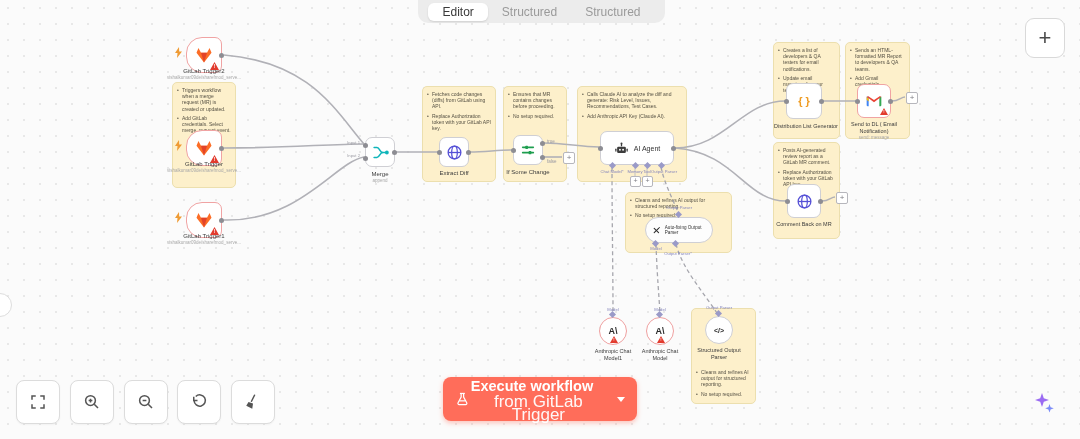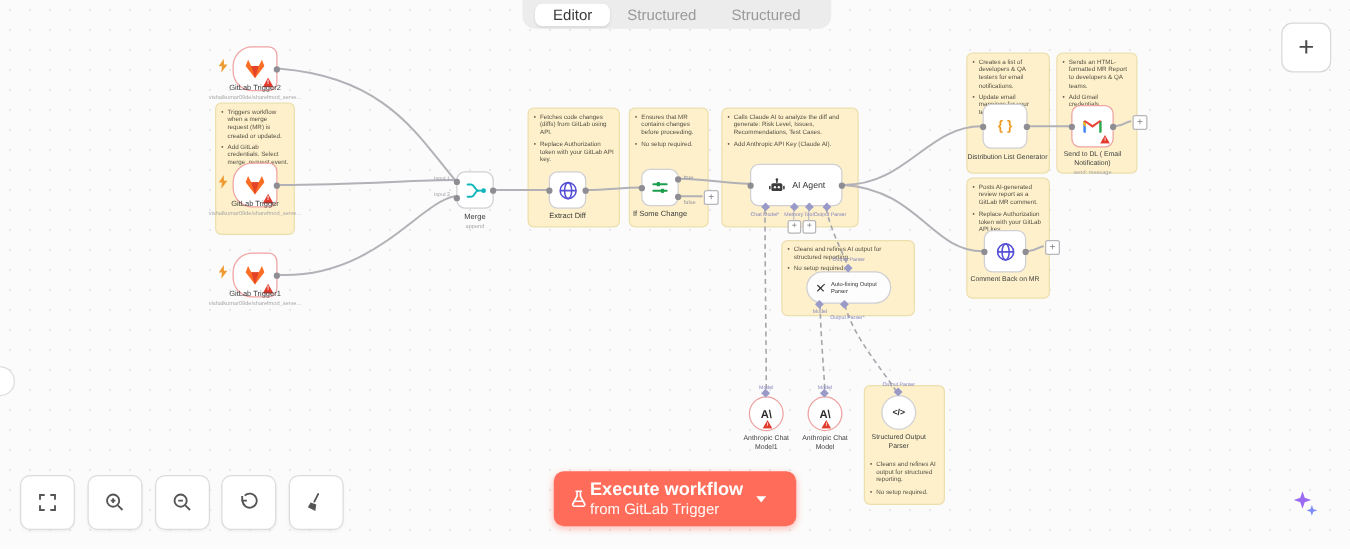--- a/index.html
+++ b/index.html
@@ -43,21 +43,21 @@
   .bolt{position:absolute;z-index:4;}
   
   .tbtn{position:absolute;width:42px;height:42px;background:#fff;border:1px solid #dcdcdc;border-radius:8px;
         display:flex;align-items:center;justify-content:center;z-index:6;box-shadow:0 1px 2px rgba(0,0,0,.04);}
   
   .exec{position:absolute;left:443px;top:377px;width:194px;height:44px;background:#ff6d5a;border:none;
         border-radius:8px;display:flex;align-items:center;padding:0 12px;box-sizing:border-box;gap:1px;
         z-index:6;cursor:pointer;box-shadow:0 2px 5px rgba(255,109,90,.4);}
   .exec .txt{display:flex;flex-direction:column;align-items:flex-start;color:#fff;}
   .exec .t1{font-size:14.5px;font-weight:bold;line-height:17px;}
-  .exec .t2{font-size:12px;line-height:13px;opacity:.95;}
+  .exec .t2{font-size:17px;line-height:13px;opacity:.95;}
   .chev{width:0;height:0;border-left:4.5px solid transparent;border-right:4.5px solid transparent;
         border-top:5.5px solid #fff;margin-left:10px;}
   .sqbtn{position:absolute;background:#fff;border:1px solid #d9d9d9;border-radius:9px;z-index:6;
          display:flex;align-items:center;justify-content:center;}
   .handle{position:absolute;left:-12px;top:293px;width:22px;height:22px;border-radius:50%;background:#fff;
           border:1px solid #ddd;z-index:2;}
   svg.conn{position:absolute;left:0;top:0;z-index:2;}
   .icontxt{font-weight:bold;}
 </style>
 </head>

